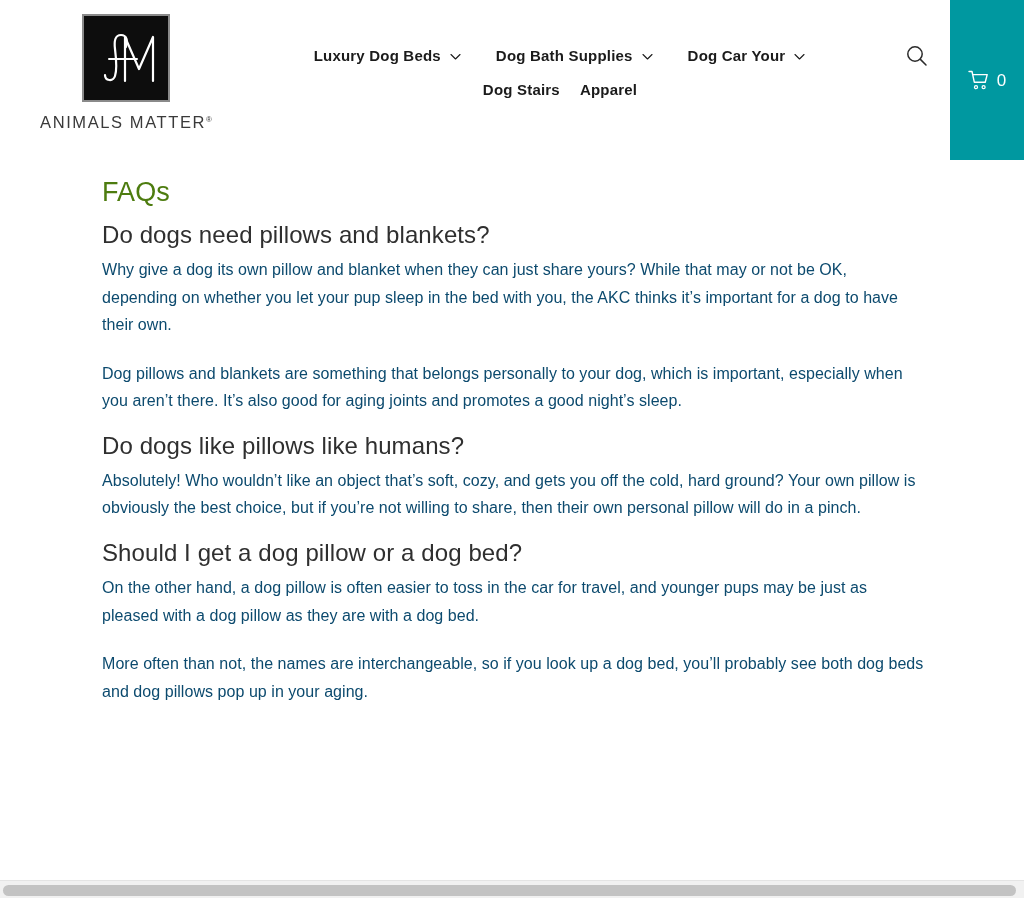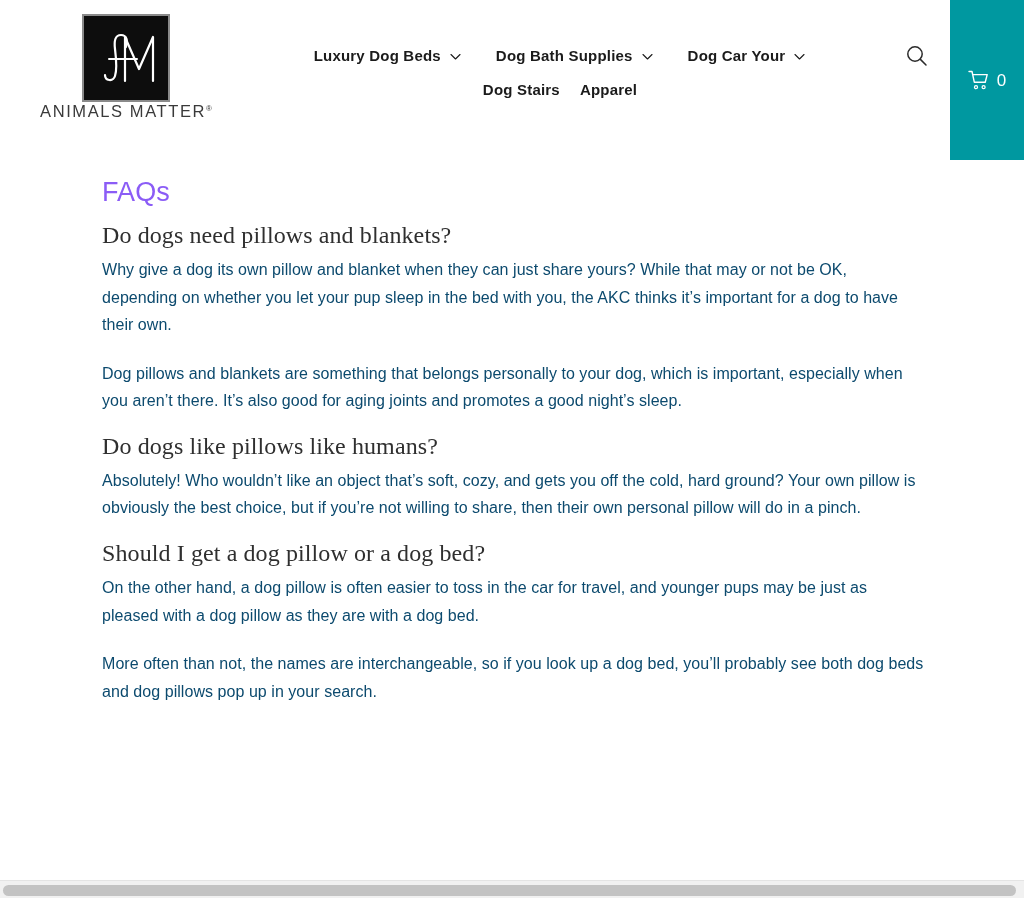--- a/index.html
+++ b/index.html
@@ -47,20 +47,21 @@
     position: relative;
   }
   .logo-inner {
     width: 100%;
     height: 100%;
     background: #0d0d0d;
     position: relative;
   }
   .logo-inner svg { display: block; }
   .brand-name {
+    margin-top: 11px;
     font-size: 16.5px;
     letter-spacing: 1.6px;
     color: #3a3a3a;
     font-weight: 400;
     white-space: nowrap;
     font-family: "Liberation Sans", sans-serif;
   }
   .brand-name .reg {
     font-size: 8px;
     vertical-align: super;
@@ -148,34 +149,34 @@
   
   .content {
     position: absolute;
     left: 102px;
     top: 176px;
     width: 830px;
   }
   .page-title {
     font-size: 27px;
     font-weight: 400;
-    color: #8b5cf6;
+    color: #4d7c0f;
     margin: 0 0 12px 0;
     letter-spacing: 0.1px;
     line-height: 1.2;
     font-family: "Liberation Sans", sans-serif;
   }
   .faq-q {
     font-size: 24px;
     font-weight: 400;
     color: #2f2f2f;
     margin: 0 0 6px 0;
     line-height: 1.25;
     letter-spacing: 0.1px;
-    font-family: Liberation Serif, serif;
+    font-family: Liberation Sans, sans-serif;
   }
   .faq-block { margin-bottom: 16px; }
   .faq-block.first { margin-bottom: 16px; }
   .para {
     font-size: 16px;
     font-weight: 400;
     color: #0c4a6e;
     line-height: 1.72;
     margin: 0 8px 21px 0;
     letter-spacing: 0.05px;
@@ -296,21 +297,21 @@
     </div>
 
     <div class="faq-block">
       <h2 class="faq-q">Do dogs like pillows like humans?</h2>
       <p class="para">Absolutely! Who wouldn’t like an object that’s soft, cozy, and gets you off the cold, hard ground? Your own pillow is obviously the best choice, but if you’re not willing to share, then their own personal pillow will do in a pinch.</p>
     </div>
 
     <div class="faq-block">
       <h2 class="faq-q">Should I get a dog pillow or a dog bed?</h2>
       <p class="para">On the other hand, a dog pillow is often easier to toss in the car for travel, and younger pups may be just as pleased with a dog pillow as they are with a dog bed.</p>
-      <p class="para">More often than not, the names are interchangeable, so if you look up a dog bed, you’ll probably see both dog beds and dog pillows pop up in your search.</p>
+      <p class="para">More often than not, the names are interchangeable, so if you look up a dog bed, you’ll probably see both dog beds and dog pillows pop up in your aging.</p>
     </div>
 
   </div>
 
   <div class="hscroll-track">
     <div class="hscroll-thumb"></div>
   </div>
 
 </div>
 

